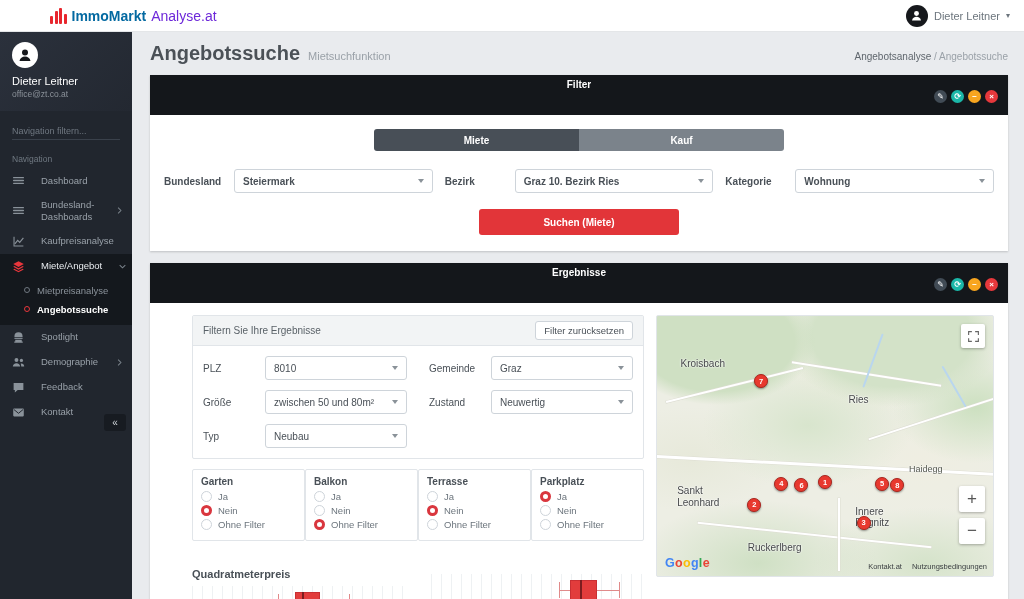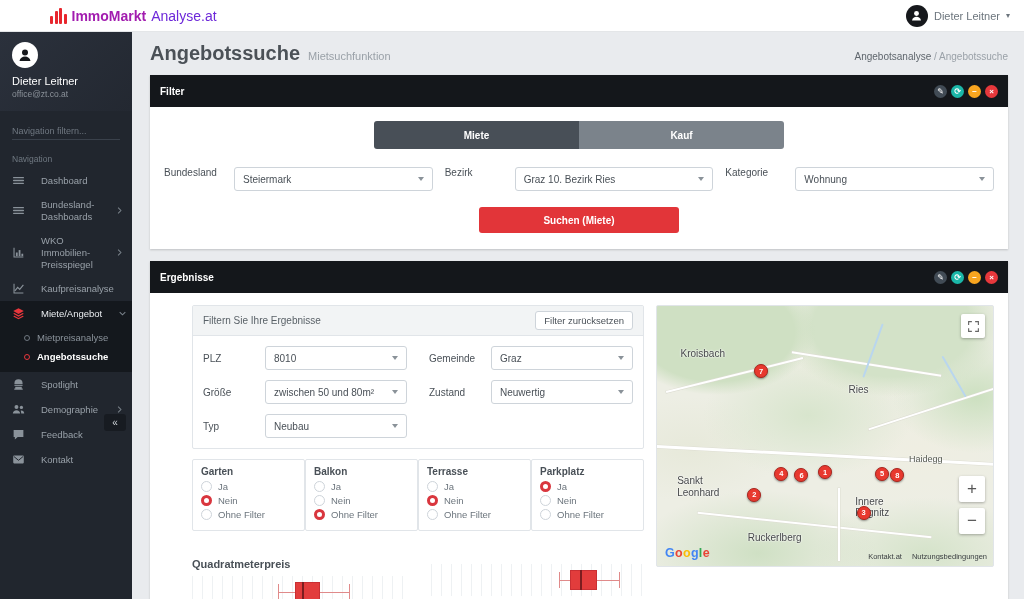--- a/index.html
+++ b/index.html
@@ -5,21 +5,21 @@
   * { margin:0; padding:0; box-sizing:border-box; }
   html,body { width:1024px; height:599px; overflow:hidden; }
   body { font-family:"Liberation Sans","DejaVu Sans",sans-serif; background:#e9ebee; color:#495057; }
 
   
   .topbar { height:32px; background:#fff; display:flex; align-items:center; padding:0 14px 0 50px; border-bottom:1px solid #e4e6e8; }
   .brand { display:flex; align-items:center; gap:5px; font-size:14px; }
   .brand-icon { display:flex; align-items:flex-end; gap:1.5px; height:16px; }
   .brand-icon i { display:block; width:3px; background:#e8262d; border-radius:1px; }
   .brand-icon i:nth-child(1){height:8px}.brand-icon i:nth-child(2){height:13px}.brand-icon i:nth-child(3){height:16px}.brand-icon i:nth-child(4){height:10px}
-  .brand b { color:#a21caf; font-weight:bold; }
+  .brand b { color:#0369a1; font-weight:bold; }
   .brand span.light { color:#6d28d9; }
   .topbar-user { margin-left:auto; display:flex; align-items:center; gap:6px; font-size:11px; color:#6c757d; cursor:pointer; }
   .avatar-dark { width:22px; height:22px; border-radius:50%; background:#16181c; color:#fff; display:flex; align-items:center; justify-content:center; }
   .avatar-dark svg { width:13px; height:13px; }
   .caret { font-size:8px; color:#6c757d; }
 
   
   .shell { display:flex; height:567px; }
 
   
@@ -51,36 +51,36 @@
   
   .main { flex:1; padding:6px 16px 0 18px; overflow:hidden; }
   .page-head { display:flex; align-items:baseline; margin:4px 0 10px; }
   .page-title { font-size:20px; font-weight:600; color:#4b5157; }
   .page-sub { font-size:11px; color:#9aa1a8; margin-left:8px; }
   .breadcrumb { margin-left:auto; font-size:10px; color:#9aa1a8; }
   .breadcrumb .bc-parent { color:#5f666d; cursor:pointer; }
   .breadcrumb .bc-current { color:#9aa1a8; }
 
   .panel { background:#fff; box-shadow:0 1px 2px rgba(0,0,0,.18); margin-bottom:12px; }
-  .panel-head { background:#14171b; color:#fff; height:24px; display:flex; align-items:center; padding:16px 10px; font-size:10px; font-weight:bold; }
+  .panel-head { background:#14171b; color:#fff; height:40px; display:flex; align-items:center; padding:4px 10px; font-size:10px; font-weight:bold;flex-direction:column; }
   .panel-controls { margin-left:auto; display:flex; gap:4px; }
   .pc { width:13px; height:13px; border-radius:50%; color:#fff; font-size:8px; line-height:13px; text-align:center; cursor:pointer; }
   .pc-edit { background:#414b55; }
   .pc-refresh { background:#1bb7a8; }
   .pc-collapse { background:#f8a51f; }
   .pc-close { background:#e7383c; }
   .panel-body { padding:12px 14px; }
 
   
-  .seg { width:410px; height:28px; margin:2px auto 0; display:flex; border-radius:3px; overflow:hidden; }
+  .seg { width:410px; height:22px; margin:2px auto 0; display:flex; border-radius:3px; overflow:hidden; }
   .seg-tab { flex:1; display:flex; align-items:center; justify-content:center; color:#fff; font-size:10px; font-weight:bold; cursor:pointer; }
   .seg-tab.active { background:#484f57; }
   .seg-tab.inactive { background:#7b838b; }
   .fields-row { display:flex; gap:12px; margin-top:18px; font-size:10px; }
-  .field-group { flex:1; display:flex; gap:8px; }
+  .field-group { flex:1; display:flex; align-items:center; gap:8px;font-weight:bold; }
   .field-group .fg-label { flex:none; width:62px; }
   .select { flex:1; height:24px; border:1px solid #ced4da; border-radius:3px; background:#fff; display:flex; align-items:center; justify-content:space-between; padding:0 8px; font-size:10px; color:#495057; cursor:pointer; }
   .select .sel-caret { width:0; height:0; border-left:3.5px solid transparent; border-right:3.5px solid transparent; border-top:4px solid #8a9299; }
   .search-btn { display:block; margin:16px auto 4px; width:200px; height:26px; background:#e23539; border:none; border-radius:3px; color:#fff; font-size:10px; font-weight:bold; cursor:pointer; font-family:inherit; }
 
   
   .results-cols { display:flex; gap:12px; }
   .refine-col { width:480px; flex:none;padding-left:28px; }
   .refine-box { border:1px solid #e1e5e9; border-radius:2px; }
   .refine-head { background:#f2f4f5; border-bottom:1px solid #e1e5e9; padding:5px 10px; display:flex; align-items:center; font-size:10px; color:#5a6268; }
@@ -200,36 +200,20 @@
           <span class="ni-chev">
             <svg viewBox="0 0 16 16">
               <path d="M5.5 3l5 5-5 5" stroke="currentColor" stroke-width="1.8" fill="none"></path>
             </svg>
           </span>
         </div>
         <div class="nav-item">
           <span class="ni-icon">
             <svg viewBox="0 0 16 16">
               <path d="M2.5 2v11.5H14" stroke="currentColor" stroke-width="1.3" fill="none"></path>
-              <rect x="4.8" y="8" width="2.2" height="4.5" fill="currentColor"></rect>
-              <rect x="8.2" y="5" width="2.2" height="7.5" fill="currentColor"></rect>
-              <rect x="11.6" y="9.5" width="2.2" height="3" fill="currentColor"></rect>
-            </svg>
-          </span>
-          <span class="ni-label">WKO Immobilien-Preisspiegel</span>
-          <span class="ni-chev">
-            <svg viewBox="0 0 16 16">
-              <path d="M5.5 3l5 5-5 5" stroke="currentColor" stroke-width="1.8" fill="none"></path>
-            </svg>
-          </span>
-        </div>
-        <div class="nav-item">
-          <span class="ni-icon">
-            <svg viewBox="0 0 16 16">
-              <path d="M2.5 2v11.5H14" stroke="currentColor" stroke-width="1.3" fill="none"></path>
               <path d="M3.5 11l3.5-4.5 2.5 2.5L14 3.5" stroke="currentColor" stroke-width="1.4" fill="none"></path>
             </svg>
           </span>
           <span class="ni-label">Kaufpreisanalyse</span>
           <span class="ni-chev">
             <svg viewBox="0 0 16 16">
               <path d="M5.5 3l5 5-5 5" stroke="currentColor" stroke-width="1.8" fill="none"></path>
             </svg>
           </span>
         </div>

